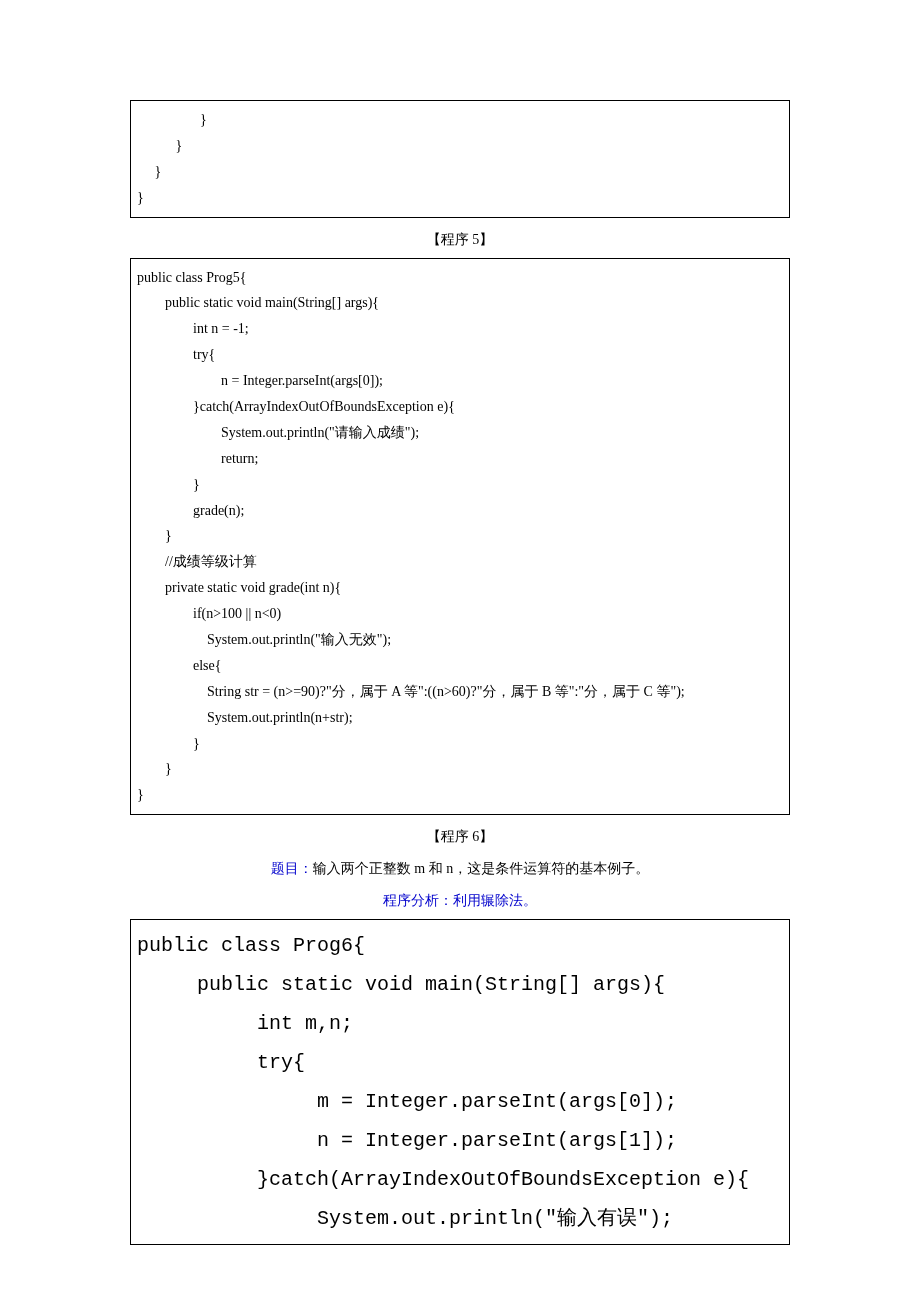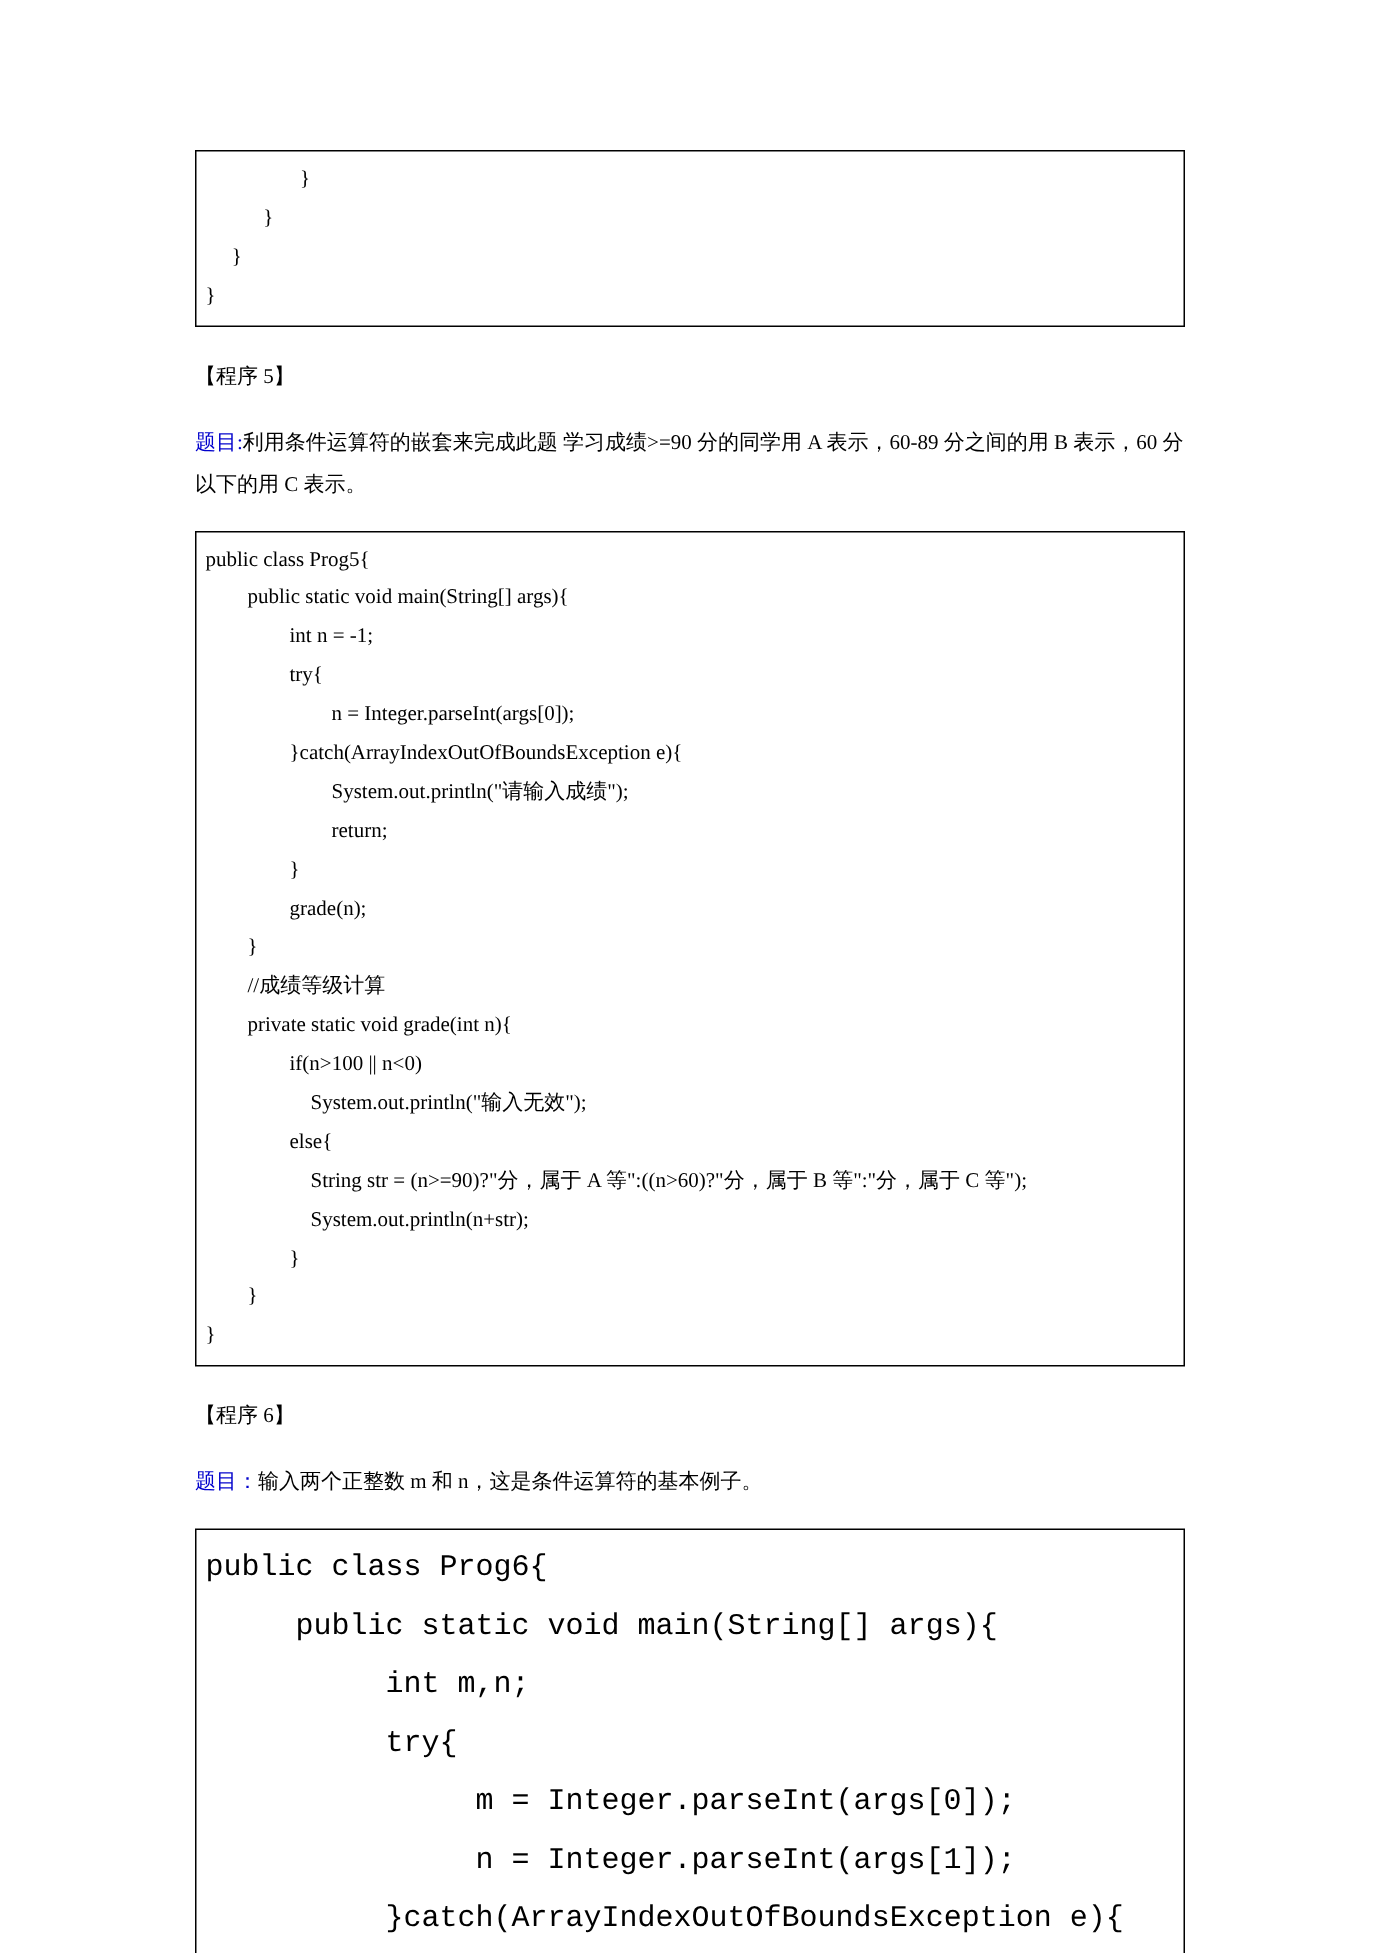--- a/index.html
+++ b/index.html
@@ -30,22 +30,23 @@
     word-break: break-all;
   }
   .code-box-mono pre {
     font-family: "Courier New", monospace;
     font-size: 20px;
     line-height: 1.95;
   }
   .para {
     font-size: 14px;
     line-height: 2.0;
-    margin: 16px 0;
+    margin: 4px 0;
     font-family: "SimSun", "宋体", serif;
+    text-align: center;
   }
   .blue {
     color: #0000cc;
   }
   .section-gap {
     height: 4px;
   }
 </style>
 </head>
 <body>
@@ -56,23 +57,20 @@
     <pre>                  }
            }
      }
 }</pre>
   </div>
 
   <div class="section-gap"></div>
 
   <p class="para">【程序 5】</p>
 
-  <p class="para">
-    <span class="blue">题目:</span><span>利用条件运算符的嵌套来完成此题 学习成绩&gt;=90 分的同学用 A 表示，60-89 分之间的用 B 表示，60 分以下的用 C 表示。</span>
-  </p>
 
 
   <div class="code-box">
     <pre>public class Prog5{
         public static void main(String[] args){
                 int n = -1;
                 try{
                         n = Integer.parseInt(args[0]);
                 }catch(ArrayIndexOutOfBoundsException e){
                         System.out.println("请输入成绩");
@@ -93,20 +91,23 @@
   </div>
 
   <div class="section-gap"></div>
 
   <p class="para">【程序 6】</p>
 
   <p class="para">
     <span class="blue">题目：</span><span>输入两个正整数 m 和 n，这是条件运算符的基本例子。</span>
   </p>
 
+  <p class="para blue">
+    <span>程序分析：</span><span>利用辗除法。</span>
+  </p>
 
   <div class="code-box code-box-mono">
     <pre>public class Prog6{
      public static void main(String[] args){
           int m,n;
           try{
                m = Integer.parseInt(args[0]);
                n = Integer.parseInt(args[1]);
           }catch(ArrayIndexOutOfBoundsException e){
                System.out.println("输入有误");</pre>

